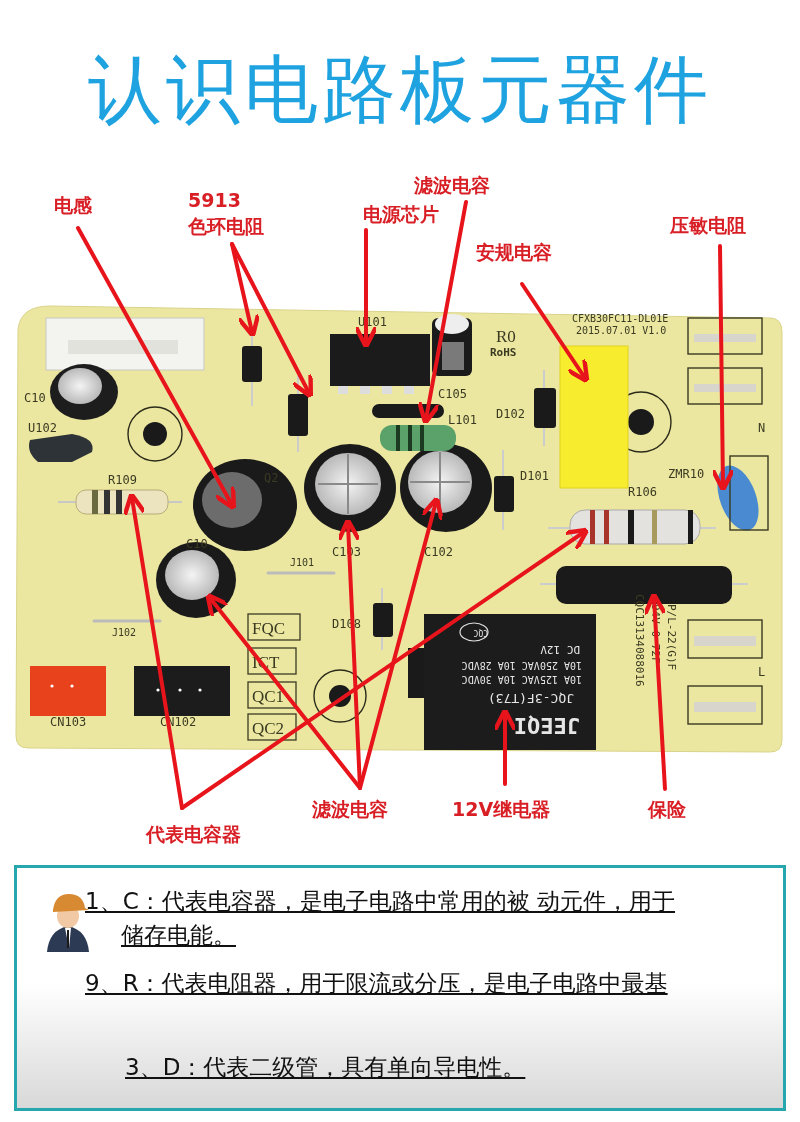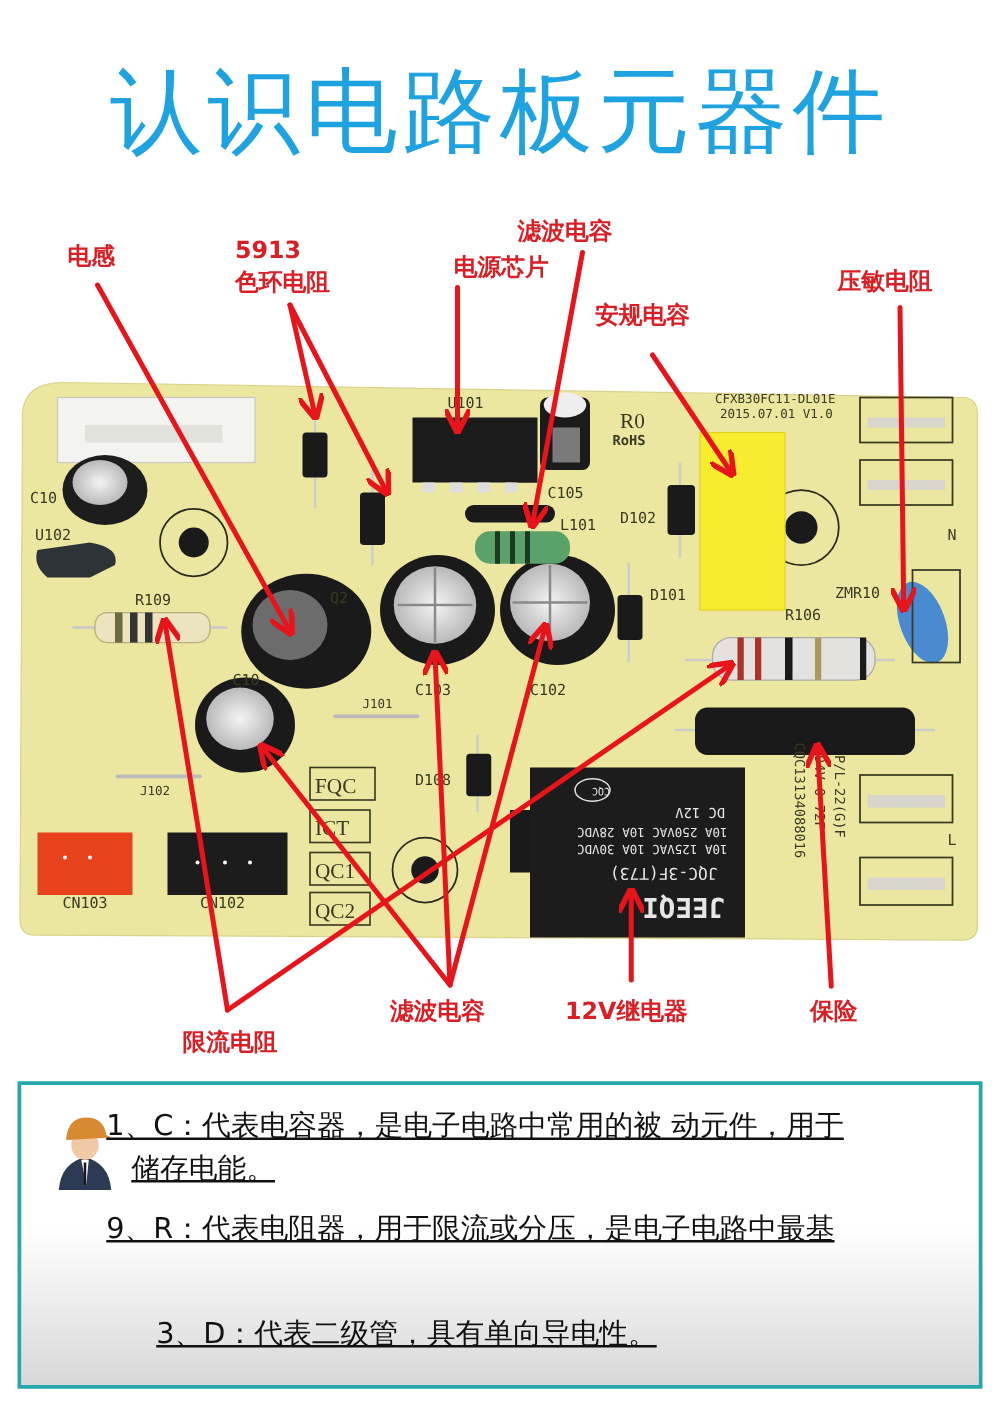--- a/index.html
+++ b/index.html
@@ -253,31 +253,31 @@
   <path d="M182,808 L360,788" stroke="#e8141c" stroke-width="4" fill="none" stroke-linecap="round" opacity="0"></path>
 </svg>
 
 <div class="label" style="left:54px;top:193px;text-align:right;">电感</div>
 <div class="label" style="left:188px;top:188px;">5913</div>
 <div class="label" style="left:188px;top:214px;">色环电阻</div>
 <div class="label" style="left:318px;top:202px;margin-left:45px;">电源芯片</div>
 <div class="label" style="left:414px;top:173px;">滤波电容</div>
 <div class="label" style="left:476px;top:240px;">安规电容</div>
 <div class="label" style="left:670px;top:213px;">压敏电阻</div>
-<div class="label" style="left:146px;top:822px;">限流电阻</div>
+<div class="label" style="left:146px;top:822px;">代表电容器</div>
 <div class="label" style="left:312px;top:797px;">滤波电容</div>
 <div class="label" style="left:452px;top:797px;">12V继电器</div>
 <div class="label" style="left:648px;top:797px;">保险</div>
 </div>
 
 <div class="note">
   <svg class="avatar" viewBox="0 0 58 72">
     <path d="M8,66 Q10,44 29,40 Q48,44 50,66 Z" fill="#2c3a54"></path>
     <path d="M26,42 L32,42 L30,62 Z" fill="#fff"></path>
     <rect x="28" y="44" width="2" height="18" fill="#1a1a1a"></rect>
     <ellipse cx="29" cy="30" rx="11" ry="12" fill="#f1c9a5"></ellipse>
     <path d="M14,24 Q16,8 30,8 Q44,8 46,22 L50,24 L14,26 Z" fill="#d88a32"></path>
   </svg>
   <div class="note-line" style="left:68px;top:18px;">1、C：代表电容器，是电子电路中常用的被 动元件，用于</div>
-  <div class="note-line" style="left:88px;top:52px;">储存电能。</div>
+  <div class="note-line" style="left:104px;top:52px;">储存电能。</div>
   <div class="note-line" style="left:68px;top:100px;">9、R：代表电阻器，用于限流或分压，是电子电路中最基</div>
   <div class="note-line" style="left:68px;top:184px;margin-left:40px;">3、D：代表二级管，具有单向导电性。</div>
 </div>
 
 </body></html>

